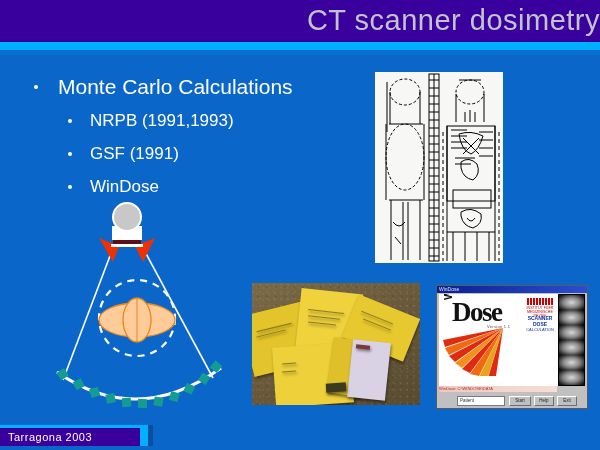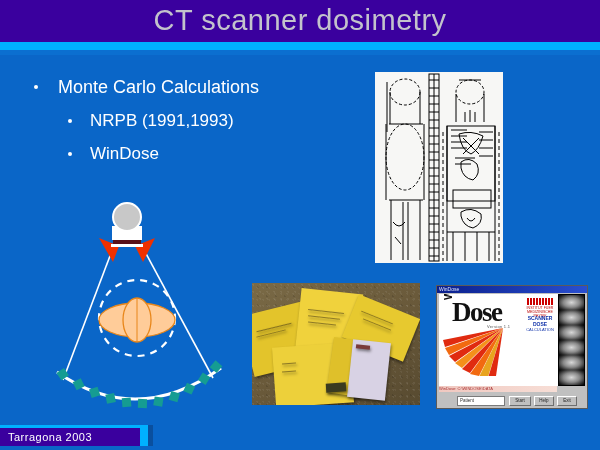--- a/index.html
+++ b/index.html
@@ -1,28 +1,28 @@
 <!DOCTYPE html>
 <html><head>
 <meta charset="utf-8">
 <style>
   html,body{margin:0;padding:0;background:#fff;}
   body{width:600px;height:450px;overflow:hidden;font-family:"Liberation Sans",sans-serif;}
   #slide{position:relative;width:600px;height:450px;background:#0a66c8;overflow:hidden;}
 
   
   .hdr{position:absolute;left:0;top:0;width:600px;height:42px;background:#3a009e;}
-  .hdr-title{position:absolute;left:0;top:4px;width:600px;text-align:center;
+  .hdr-title{position:absolute;left:0;top:4px;width:600px;text-align:right;
     font-size:29px;color:#c3c3cc;letter-spacing:.5px;font-weight:400;}
   .stripe-cyan{position:absolute;left:0;top:42px;width:600px;height:8px;background:#00b0ff;}
   .stripe-blue{position:absolute;left:0;top:50px;width:600px;height:5px;background:#0b6fd0;}
 
   
   .bullets{position:absolute;left:28px;top:74px;width:330px;color:#ffffff;}
-  .b1{position:relative;font-size:18px;line-height:26px;padding-left:30px;margin-bottom:6px;}
+  .b1{position:relative;font-size:21px;line-height:26px;padding-left:30px;margin-bottom:6px;}
   .b2{position:relative;font-size:17px;line-height:25px;padding-left:62px;margin-bottom:3px;margin-top:8px;}
   .b1 .dot{position:absolute;left:6px;top:11px;width:4px;height:4px;border-radius:50%;background:#fff;}
   .b2 .dot{position:absolute;left:40px;top:11px;width:4px;height:4px;border-radius:50%;background:#fff;}
 
   
   .phantom{position:absolute;left:375px;top:72px;width:128px;height:191px;background:#f7f7f5;}
 
   
   .scanner{position:absolute;left:55px;top:200px;width:190px;height:215px;}
 
@@ -96,20 +96,24 @@
     <div class="b1">
       <span class="dot"></span>
       <span>Monte Carlo Calculations</span>
     </div>
     <div class="b2">
       <span class="dot"></span>
       <span>NRPB (1991,1993)</span>
     </div>
     <div class="b2">
       <span class="dot"></span>
+      <span>GSF (1991)</span>
+    </div>
+    <div class="b2">
+      <span class="dot"></span>
       <span>WinDose</span>
     </div>
   </div>
 
   <div class="phantom">
     <svg width="128" height="191" viewBox="0 0 128 191">
       <g stroke="#000" fill="none" stroke-width="1">
 
         <ellipse cx="30" cy="20" rx="15" ry="13" stroke-dasharray="3 2"></ellipse>
         <path d="M15 20 L15 52 M45 20 L45 52"></path>

